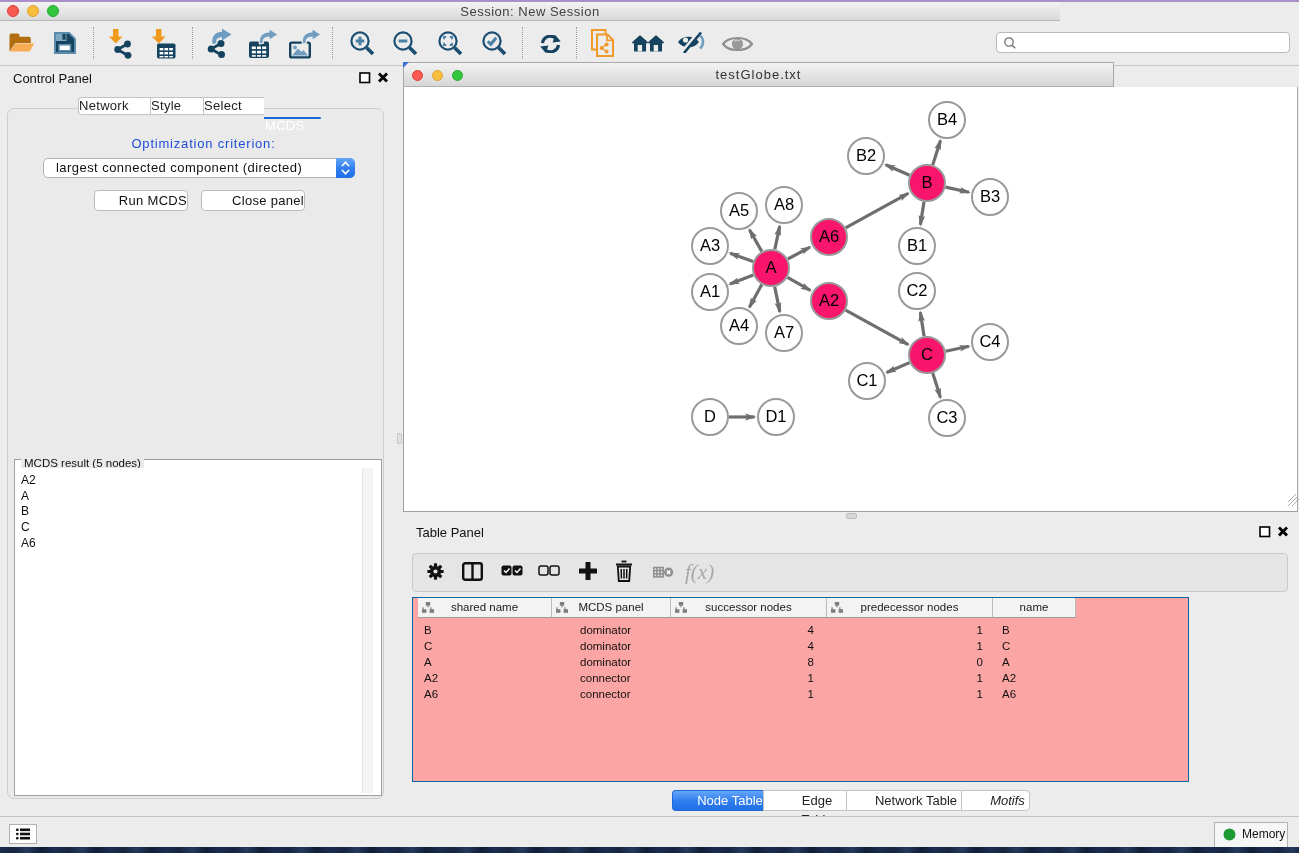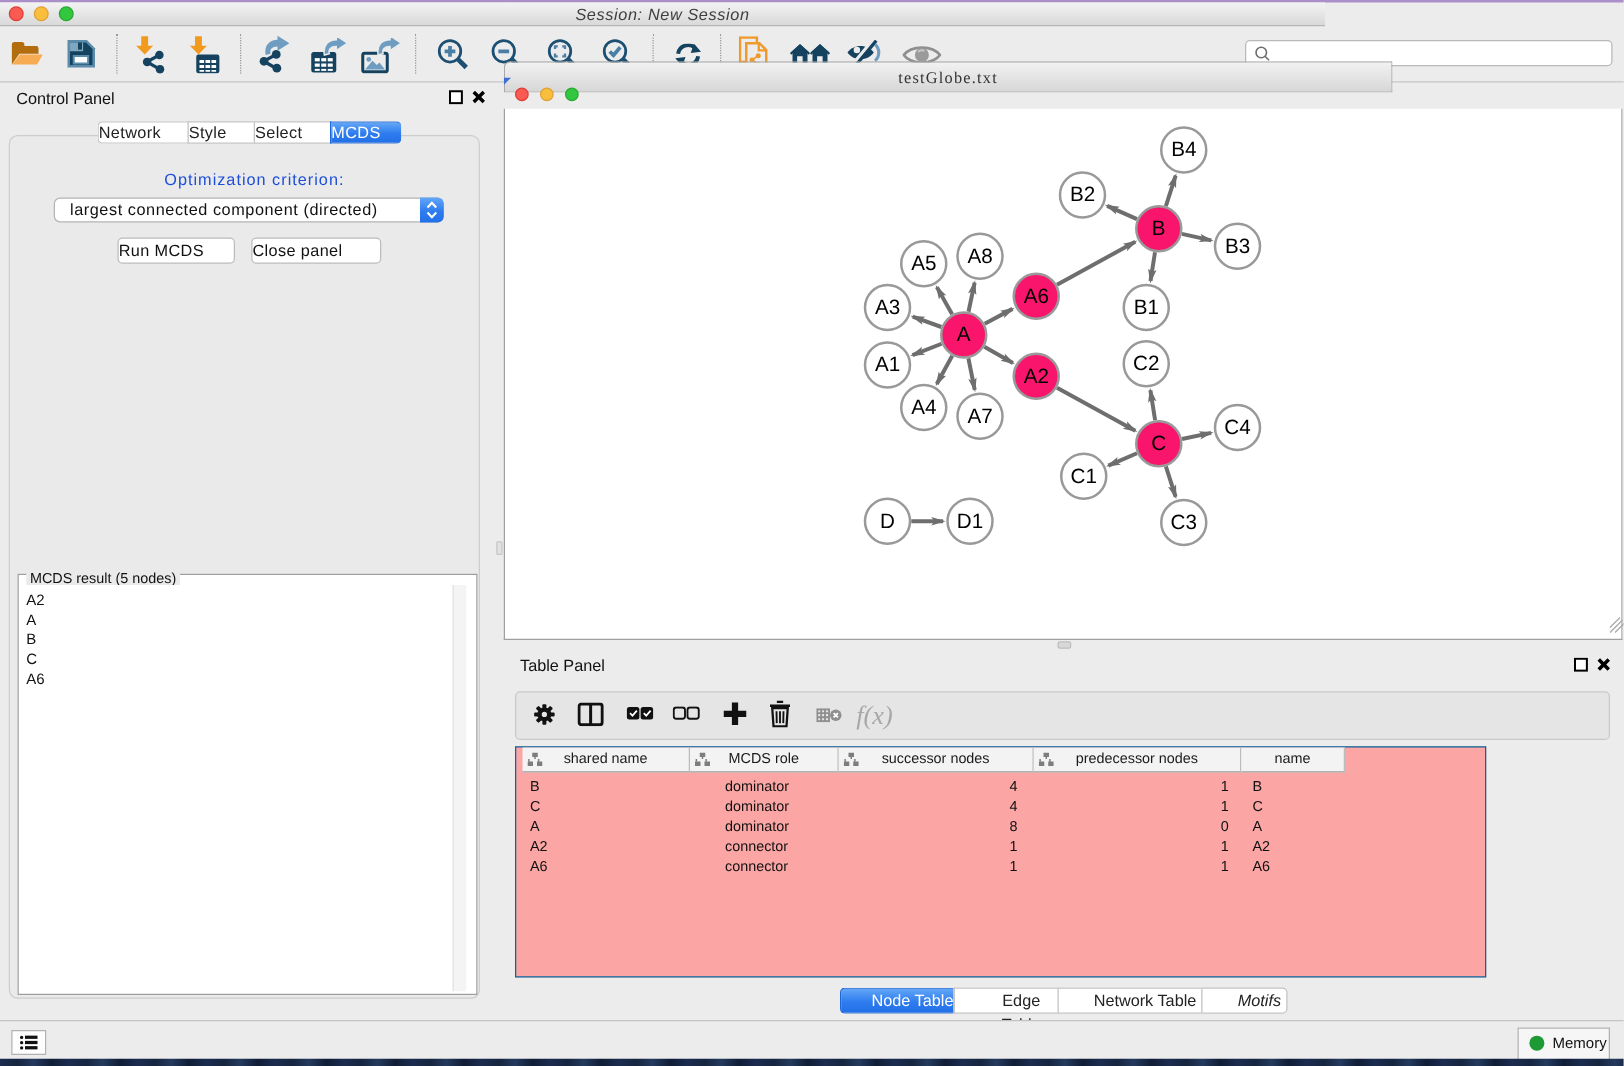--- a/index.html
+++ b/index.html
@@ -1,46 +1,46 @@
 <!DOCTYPE html>
 <html><head>
 <meta charset="utf-8">
 <style>
 * { margin:0; padding:0; box-sizing:border-box; }
 html,body { width:1299px; height:853px; overflow:hidden; }
 body { font-family:"Liberation Sans", sans-serif; background:#ececec; position:relative; will-change:transform; }
 .abs { position:absolute; }
 
 #purpletop { left:0; top:0; width:1299px; height:2px; background:#ab8fc9; }
-#titlebar { left:0; top:2px; width:1060px; height:19px; background:linear-gradient(#f3f3f3,#d9d9d9); border-bottom:1px solid #b6b6b6;font-style:italic; }
+#titlebar { left:0; top:2px; width:1060px; height:19px; background:linear-gradient(#f3f3f3,#d9d9d9); border-bottom:1px solid #b6b6b6; }
 #titlebar .title { width:100%; text-align:center; font-size:13px; color:#404040; line-height:19px; letter-spacing:0.5px; }
 .tl { border-radius:50%; width:12px; height:12px; }
 #toolbar { left:0; top:24px; width:1299px; height:42px; background:#ececec; border-bottom:1px solid #c6c6c6; }
 .tsep { top:27px; width:1px; height:32px; border-left:1px dotted #9a9a9a; }
 
 #cp-title { left:13px; top:71px; font-size:13px; color:#111; }
 #cp-box { left:7px; top:108px; width:377px; height:691px; background:#eaeaea; border:1px solid #cdcdcd; border-radius:7px; }
 #cp-tabs { left:78px; top:97px; height:18px; display:flex; font-size:13px; color:#222; letter-spacing:0.3px; }
 #cp-tabs .tab { background:#fff; border:1px solid #c4c4c4; border-right:none; line-height:16px; }
 #cp-tabs .tab:first-child { border-radius:4px 0 0 4px; }
-#cp-tabs .tab.sel { background:linear-gradient(#64a7f8,#2e7cee 55%,#2270e8); color:#fff; border-color:#1f66d8; border-radius:0 4px 4px 0; }
+#cp-tabs .tab.sel { background:linear-gradient(#64a7f8,#2e7cee 55%,#2270e8); color:#fff; border-color:#1f66d8; border-radius:0 4px 4px 0;margin-top:20px; }
 #opt-label { left:8px; top:136px; width:391px; text-align:center; font-size:13px; color:#1d4ed8; letter-spacing:0.8px; }
 #combo { left:43px; top:158px; width:312px; height:20px; background:#fff; border:1px solid #b4b4b4; border-radius:5px; font-size:13px; color:#111; line-height:18px; padding-left:12px; letter-spacing:0.45px; }
 #combo .step { position:absolute; right:-1px; top:-1px; width:19px; height:20px; border-radius:0 5px 5px 0; background:linear-gradient(#64a7f8,#2e7cee 55%,#2270e8); }
-.btn { background:#fff; border:1px solid #bcbcbc; border-radius:4px; font-size:13px; color:#111; text-align:left; letter-spacing:0.3px; }
+.btn { background:#fff; border:1px solid #bcbcbc; border-radius:4px; font-size:13px; color:#111; text-align:right; letter-spacing:0.3px; }
 #btn-run { left:94px; top:190px; width:94px; height:21px; line-height:19px; }
 #btn-close { left:201px; top:190px; width:104px; height:21px; line-height:19px; }
 #fieldset { left:14px; top:459px; width:368px; height:337px; border:1px solid #9f9f9f; background:#fff; }
 #fieldset-legend { left:21px; top:457px; background:#eaeaea; padding:0 3px; font-size:11.5px; color:#111; }
 #mcds-list { left:17px; top:468px; width:362px; height:325px; background:#fff; font-size:12px; color:#111; }
 #mcds-list .row { padding-left:4px; height:15.7px; line-height:15.7px; }
 #mcds-list { padding-top:5px; }
 #mcds-scroll { left:362px; top:468px; width:11px; height:325px; background:#f4f4f4; border-left:1px solid #e2e2e2; }
 
-#netwin-tb { left:403px; top:49px; width:711px; height:25px; background:linear-gradient(#f2f2f2,#d7d7d7); border:1px solid #a8a8a8; border-bottom:1px solid #b0b0b0; border-radius:5px 0 0 0;font-family:Liberation Serif, serif; }
+#netwin-tb { left:403px; top:62px; width:711px; height:25px; background:linear-gradient(#f2f2f2,#d7d7d7); border:1px solid #a8a8a8; border-bottom:1px solid #b0b0b0; border-radius:5px 0 0 0; }
 #netwin-tb .title { width:100%; text-align:center; font-size:13px; color:#333; line-height:24px; letter-spacing:1px; }
 #canvas { left:403px; top:87px; width:895px; height:425px; background:#fff; border-left:1px solid #9f9f9f; border-bottom:1px solid #9f9f9f; border-right:1px solid #ababab; }
 
 #tp-title { left:416px; top:525px; font-size:13px; color:#111; }
 #tp-toolbar { left:412px; top:553px; width:876px; height:39px; background:#e5e5e5; border:1px solid #c9c9c9; border-radius:4px; }
 #tableview { left:412px; top:597px; width:777px; height:185px; background:#fca5a5; border:1px solid #0369a1; }
 .th { top:0px; height:20px; background:#f3f3f3; border-right:1px solid #bcbcbc; border-bottom:1px solid #9e9e9e; font-size:11.5px; color:#1a1a1a; text-align:center; line-height:19px; }
 .trow { position:absolute; font-size:11.5px; color:#111; height:16px; line-height:16px; }
 .num { text-align:right; }
 
@@ -411,21 +411,21 @@
         <line x1="7" y1="2.5" x2="7" y2="11.9"></line>
  </g>
  <circle cx="15.6" cy="7.2" r="4.6" fill="#8f8f8f"></circle>
  <path d="M13.9 5.5 L17.3 8.9 M17.3 5.5 L13.9 8.9" stroke="#fff" stroke-width="1.5"></path>
 </svg>
 
 <div class="abs" style="left:685px;top:560px;font-family:'Liberation Serif',serif;font-style:italic;font-size:21px;color:#a8a8a8;">f(x)</div>
 </div>
 <div id="tableview" class="abs">
  <div class="abs th" style="left:5px;width:134px;">shared name</div>
- <div class="abs th" style="left:139px;width:119px;">MCDS role</div>
+ <div class="abs th" style="left:139px;width:119px;">MCDS panel</div>
  <div class="abs th" style="left:258px;width:156px;">successor nodes</div>
  <div class="abs th" style="left:414px;width:166px;">predecessor nodes</div>
  <div class="abs th" style="left:580px;width:83px;">name</div>
  <svg class="abs" style="left:9px;top:4px" width="12" height="11" viewBox="0 0 12 11">
       <g fill="#7d7d7d">
         <rect x="3.8" y="0" width="4.4" height="3.6"></rect>
         <rect x="0" y="7.2" width="4.4" height="3.6"></rect>
         <rect x="7.6" y="7.2" width="4.4" height="3.6"></rect>
         <path d="M5.4 3.2 h1.2 v2 h-4.9 v2.2 h-1.2 v-2.2 h9 v2.2 h-1.2 v-2.2 h-2.9 z"></path>
       </g>

